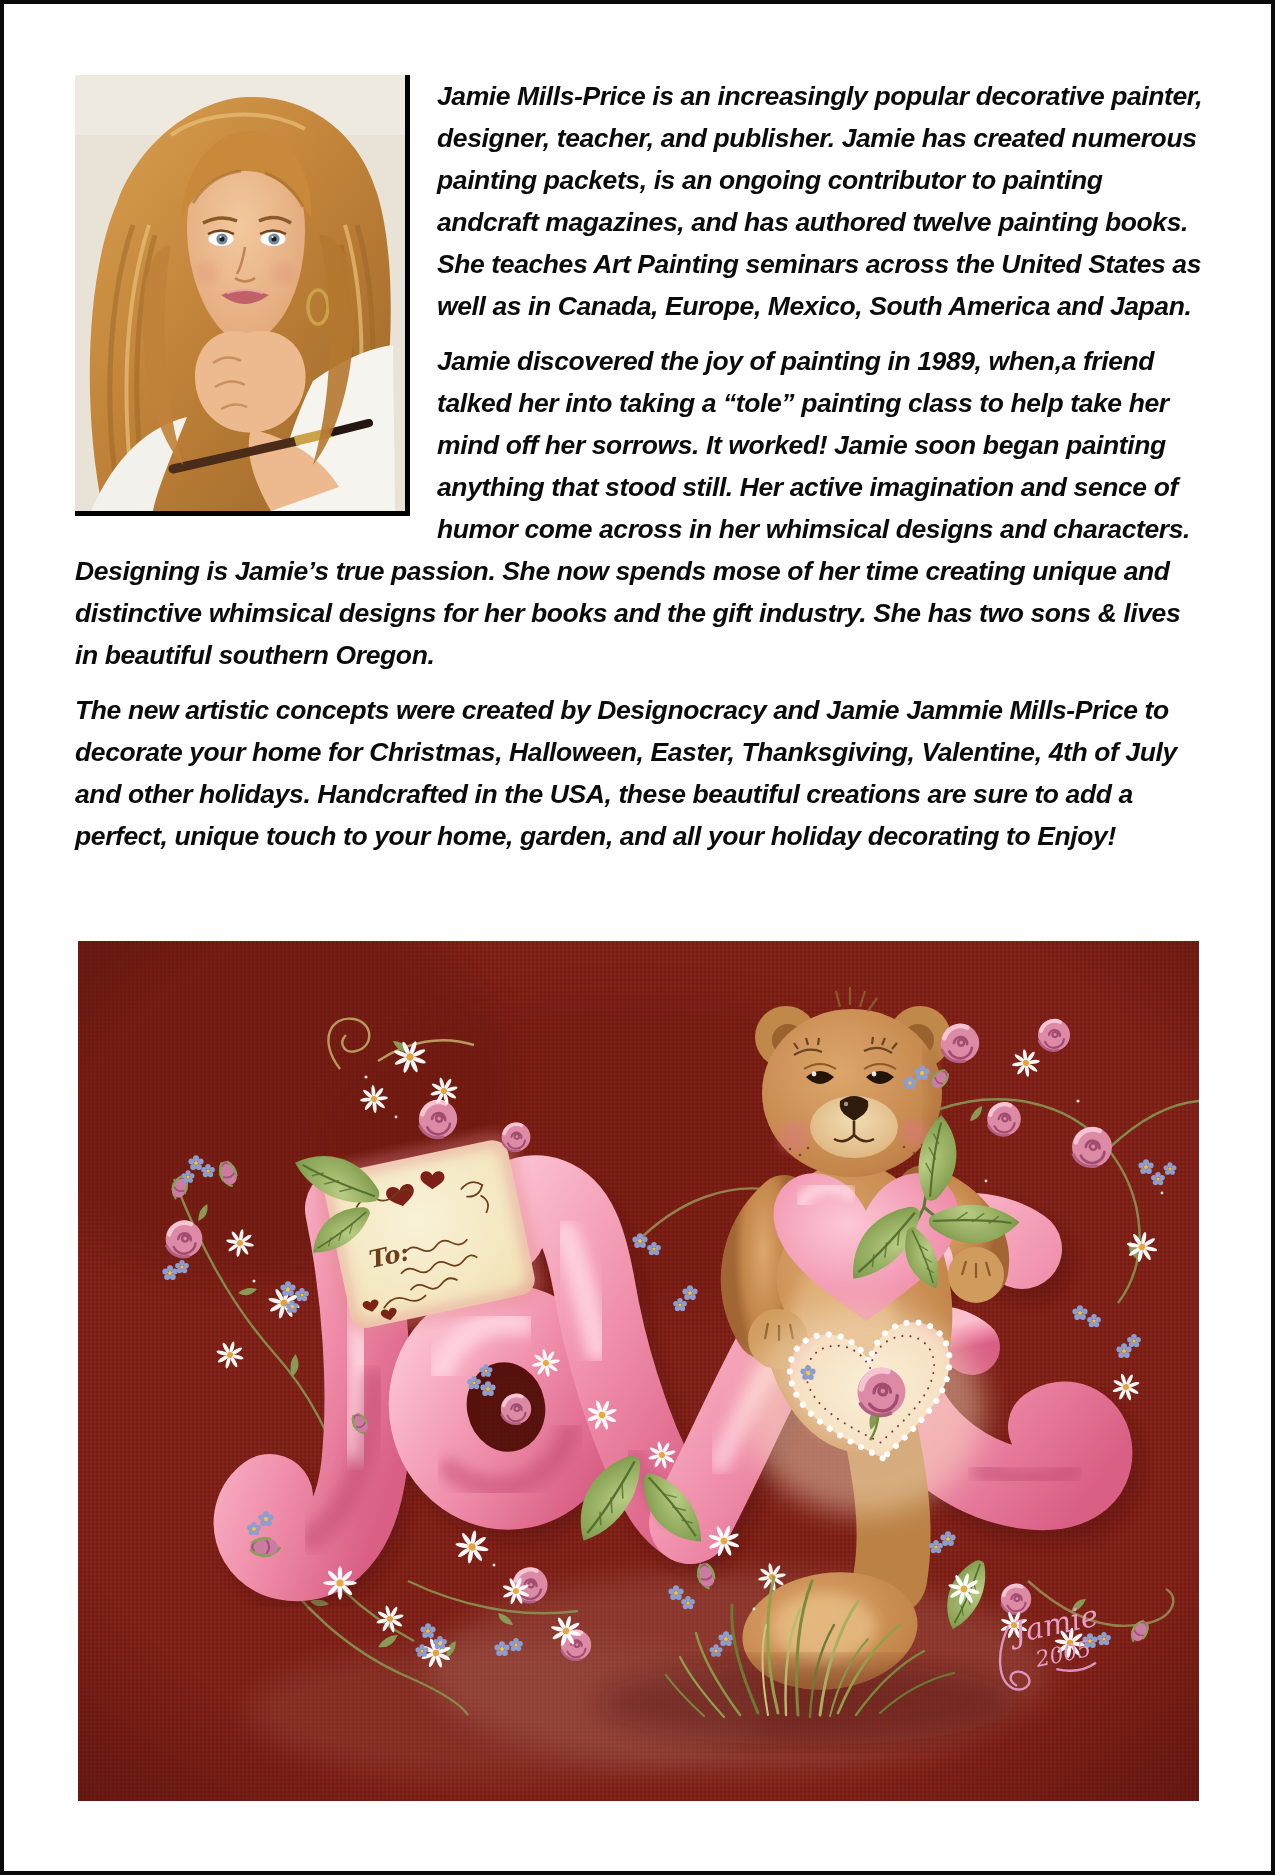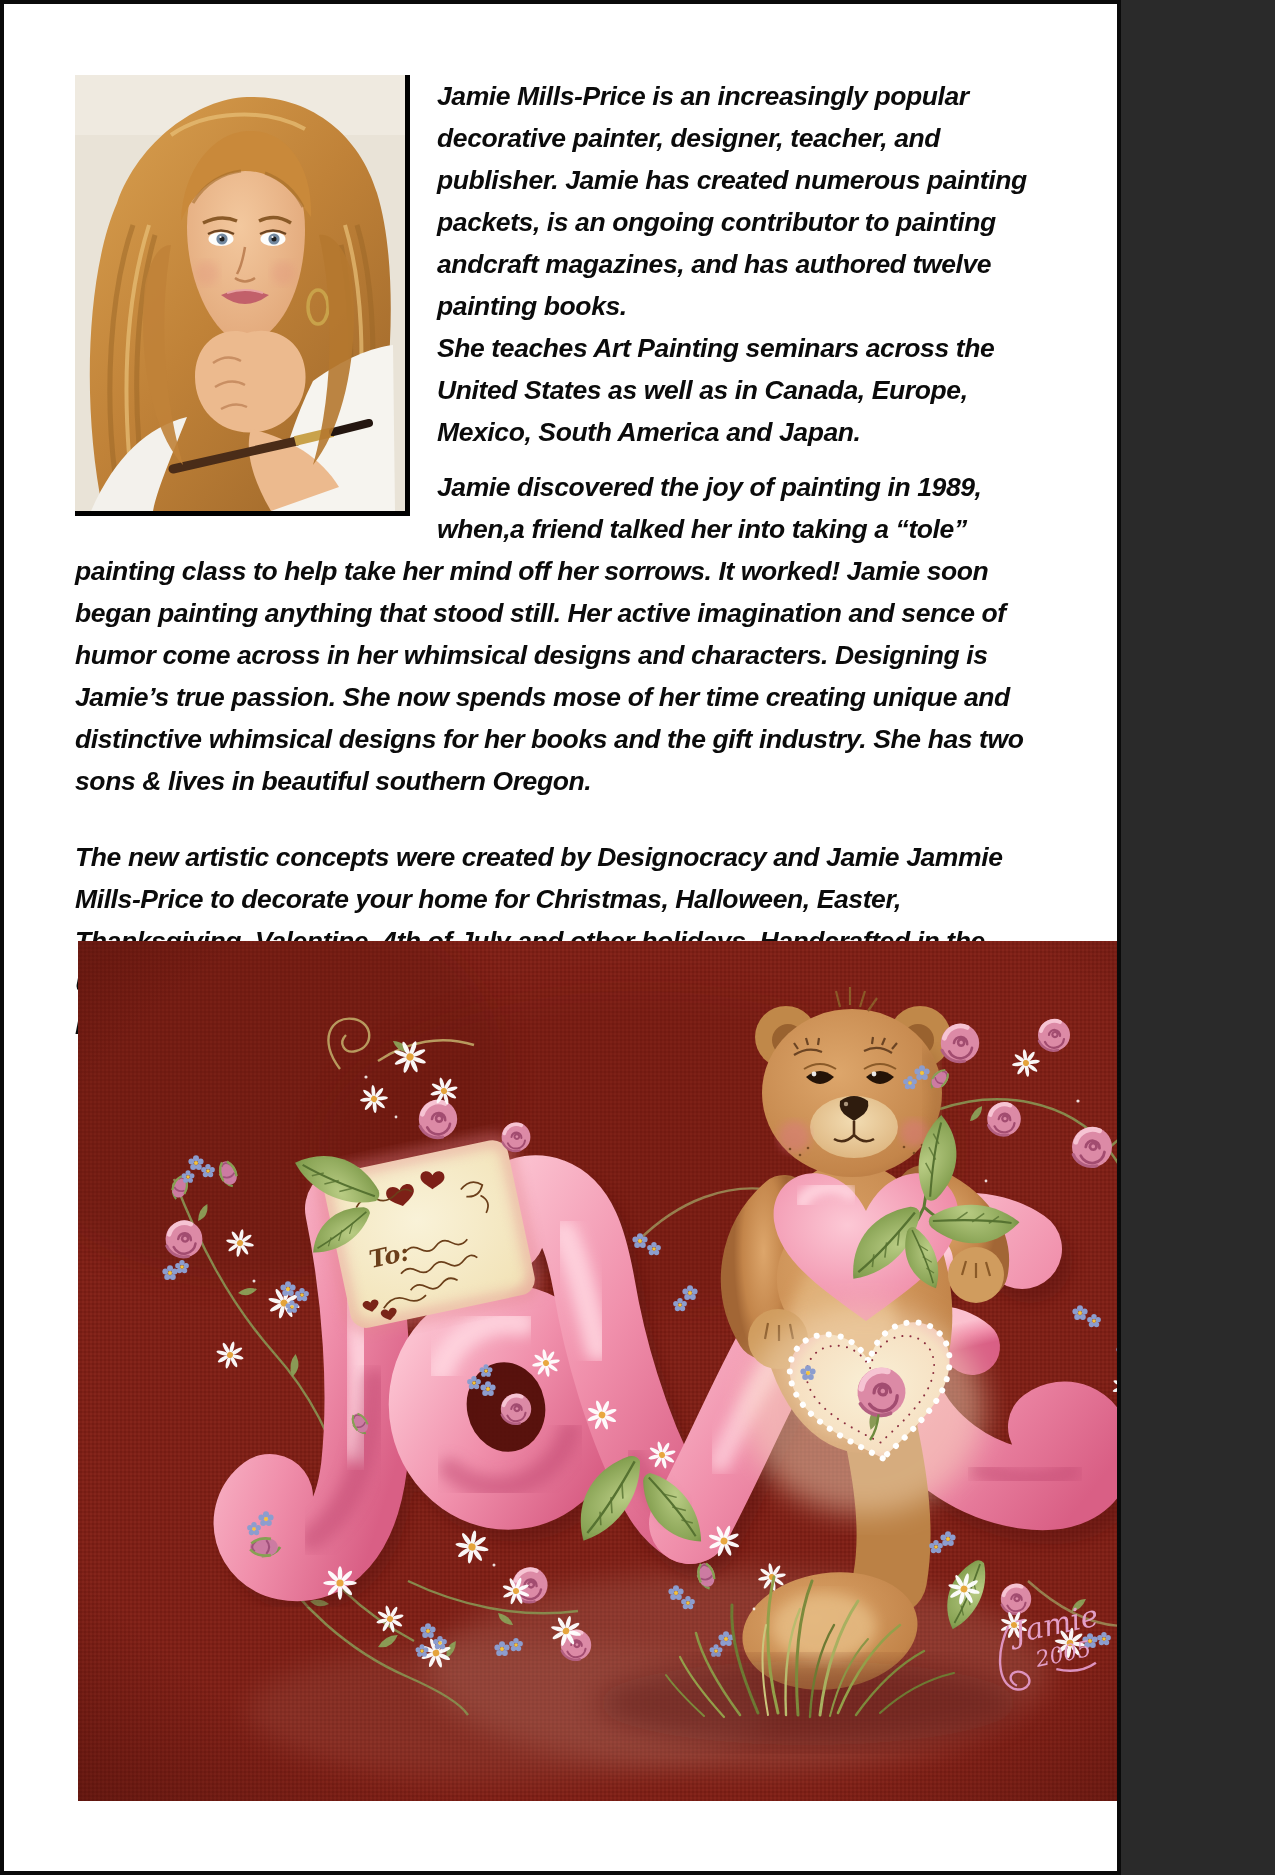--- a/index.html
+++ b/index.html
@@ -1,27 +1,27 @@
 <!DOCTYPE html>
 <html><head>
 <meta charset="utf-8">
 <style>
   html,body{margin:0;padding:0;background:#2a2a2a;}
-  .page{position:relative;width:1121px;height:1875px;background:#ffffff;
+  .page{position:relative;width:1275px;height:1875px;background:#ffffff;
         border:4px solid #0a0a0a;box-sizing:border-box;overflow:hidden;
         font-family:"Liberation Sans","DejaVu Sans",sans-serif;}
   .content{padding:71px 66px 0 71px;}
   .photo-frame{float:left;width:330px;height:436px;margin:0 27px 26px 0;
                border-right:5px solid #000;border-bottom:5px solid #000;}
   .photo-frame svg{display:block;}
   .bio{font-style:italic;font-weight:700;font-size:26.5px;line-height:42px;
        color:#0b0b0b;letter-spacing:-0.4px;margin:0;}
   .bio .nl{display:block;padding-left:36px;}
   .p1{margin-bottom:13px;}
-  .p2{margin-bottom:34px;}
+  .p2{margin-bottom:13px;}
   .painting-wrap{position:absolute;left:74px;top:937px;width:1121px;height:860px;}
   .painting-wrap svg{display:block;}
 </style>
 </head>
 <body>
 
 <div class="page">
   <div class="content">
 
     <div class="photo-frame">

